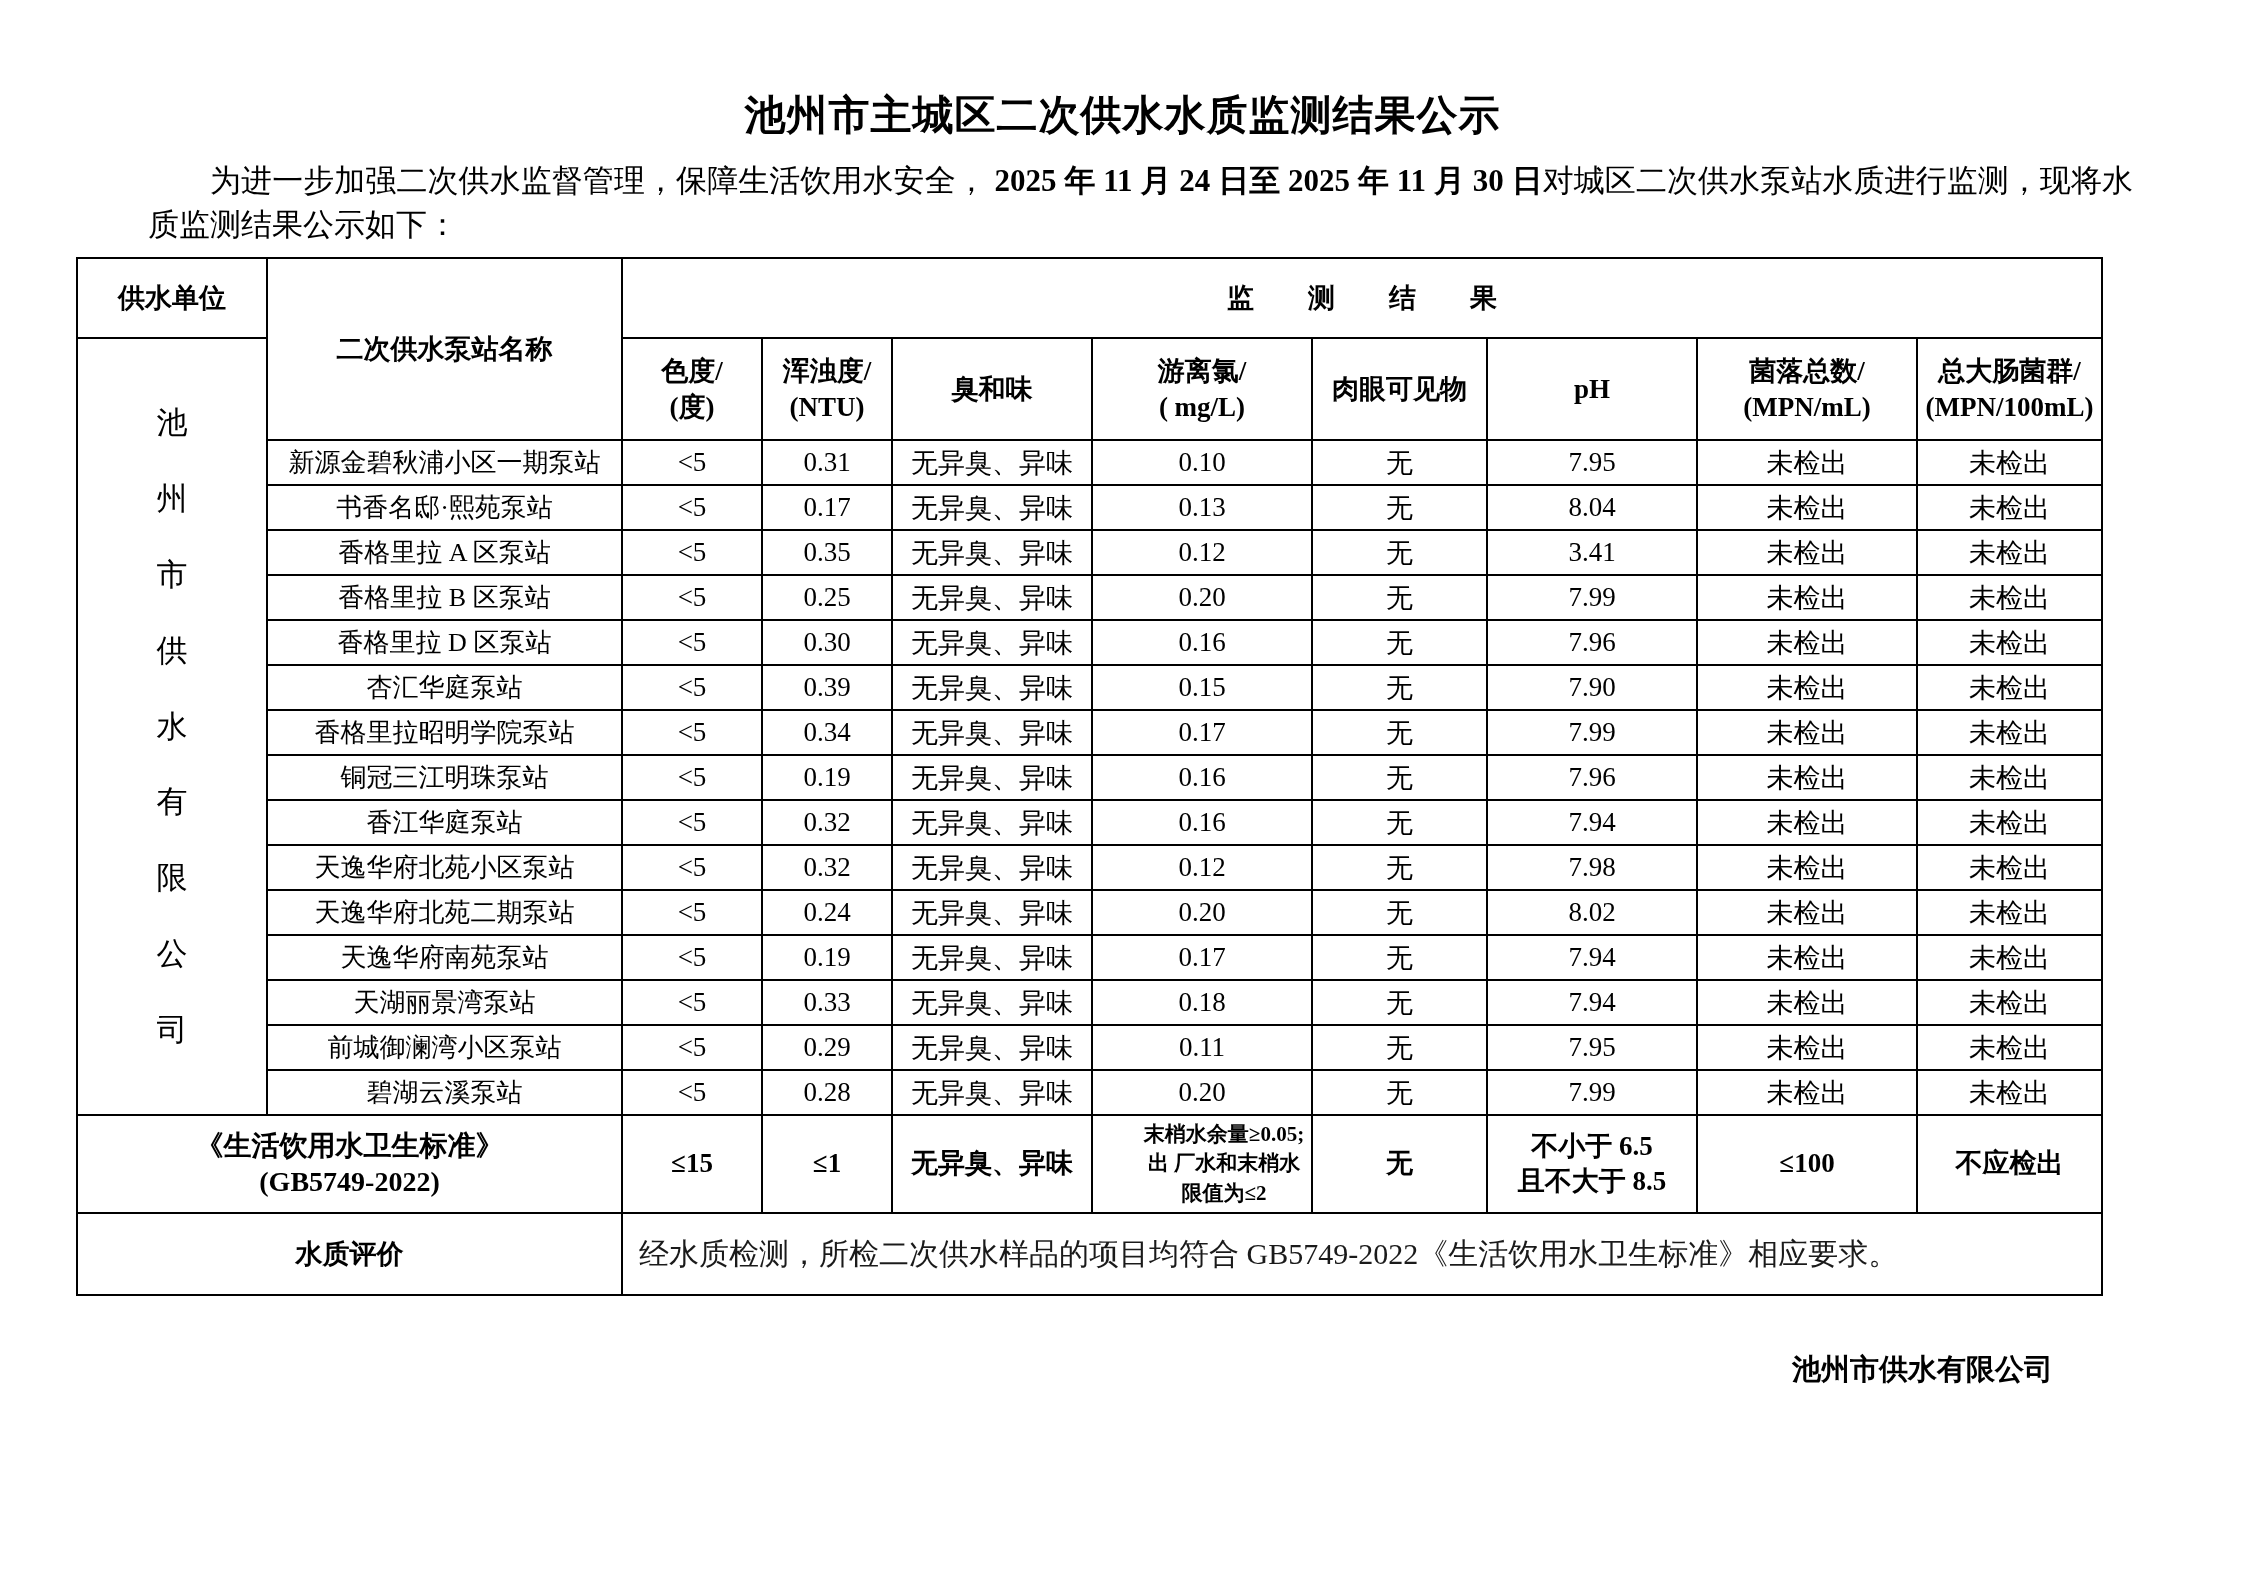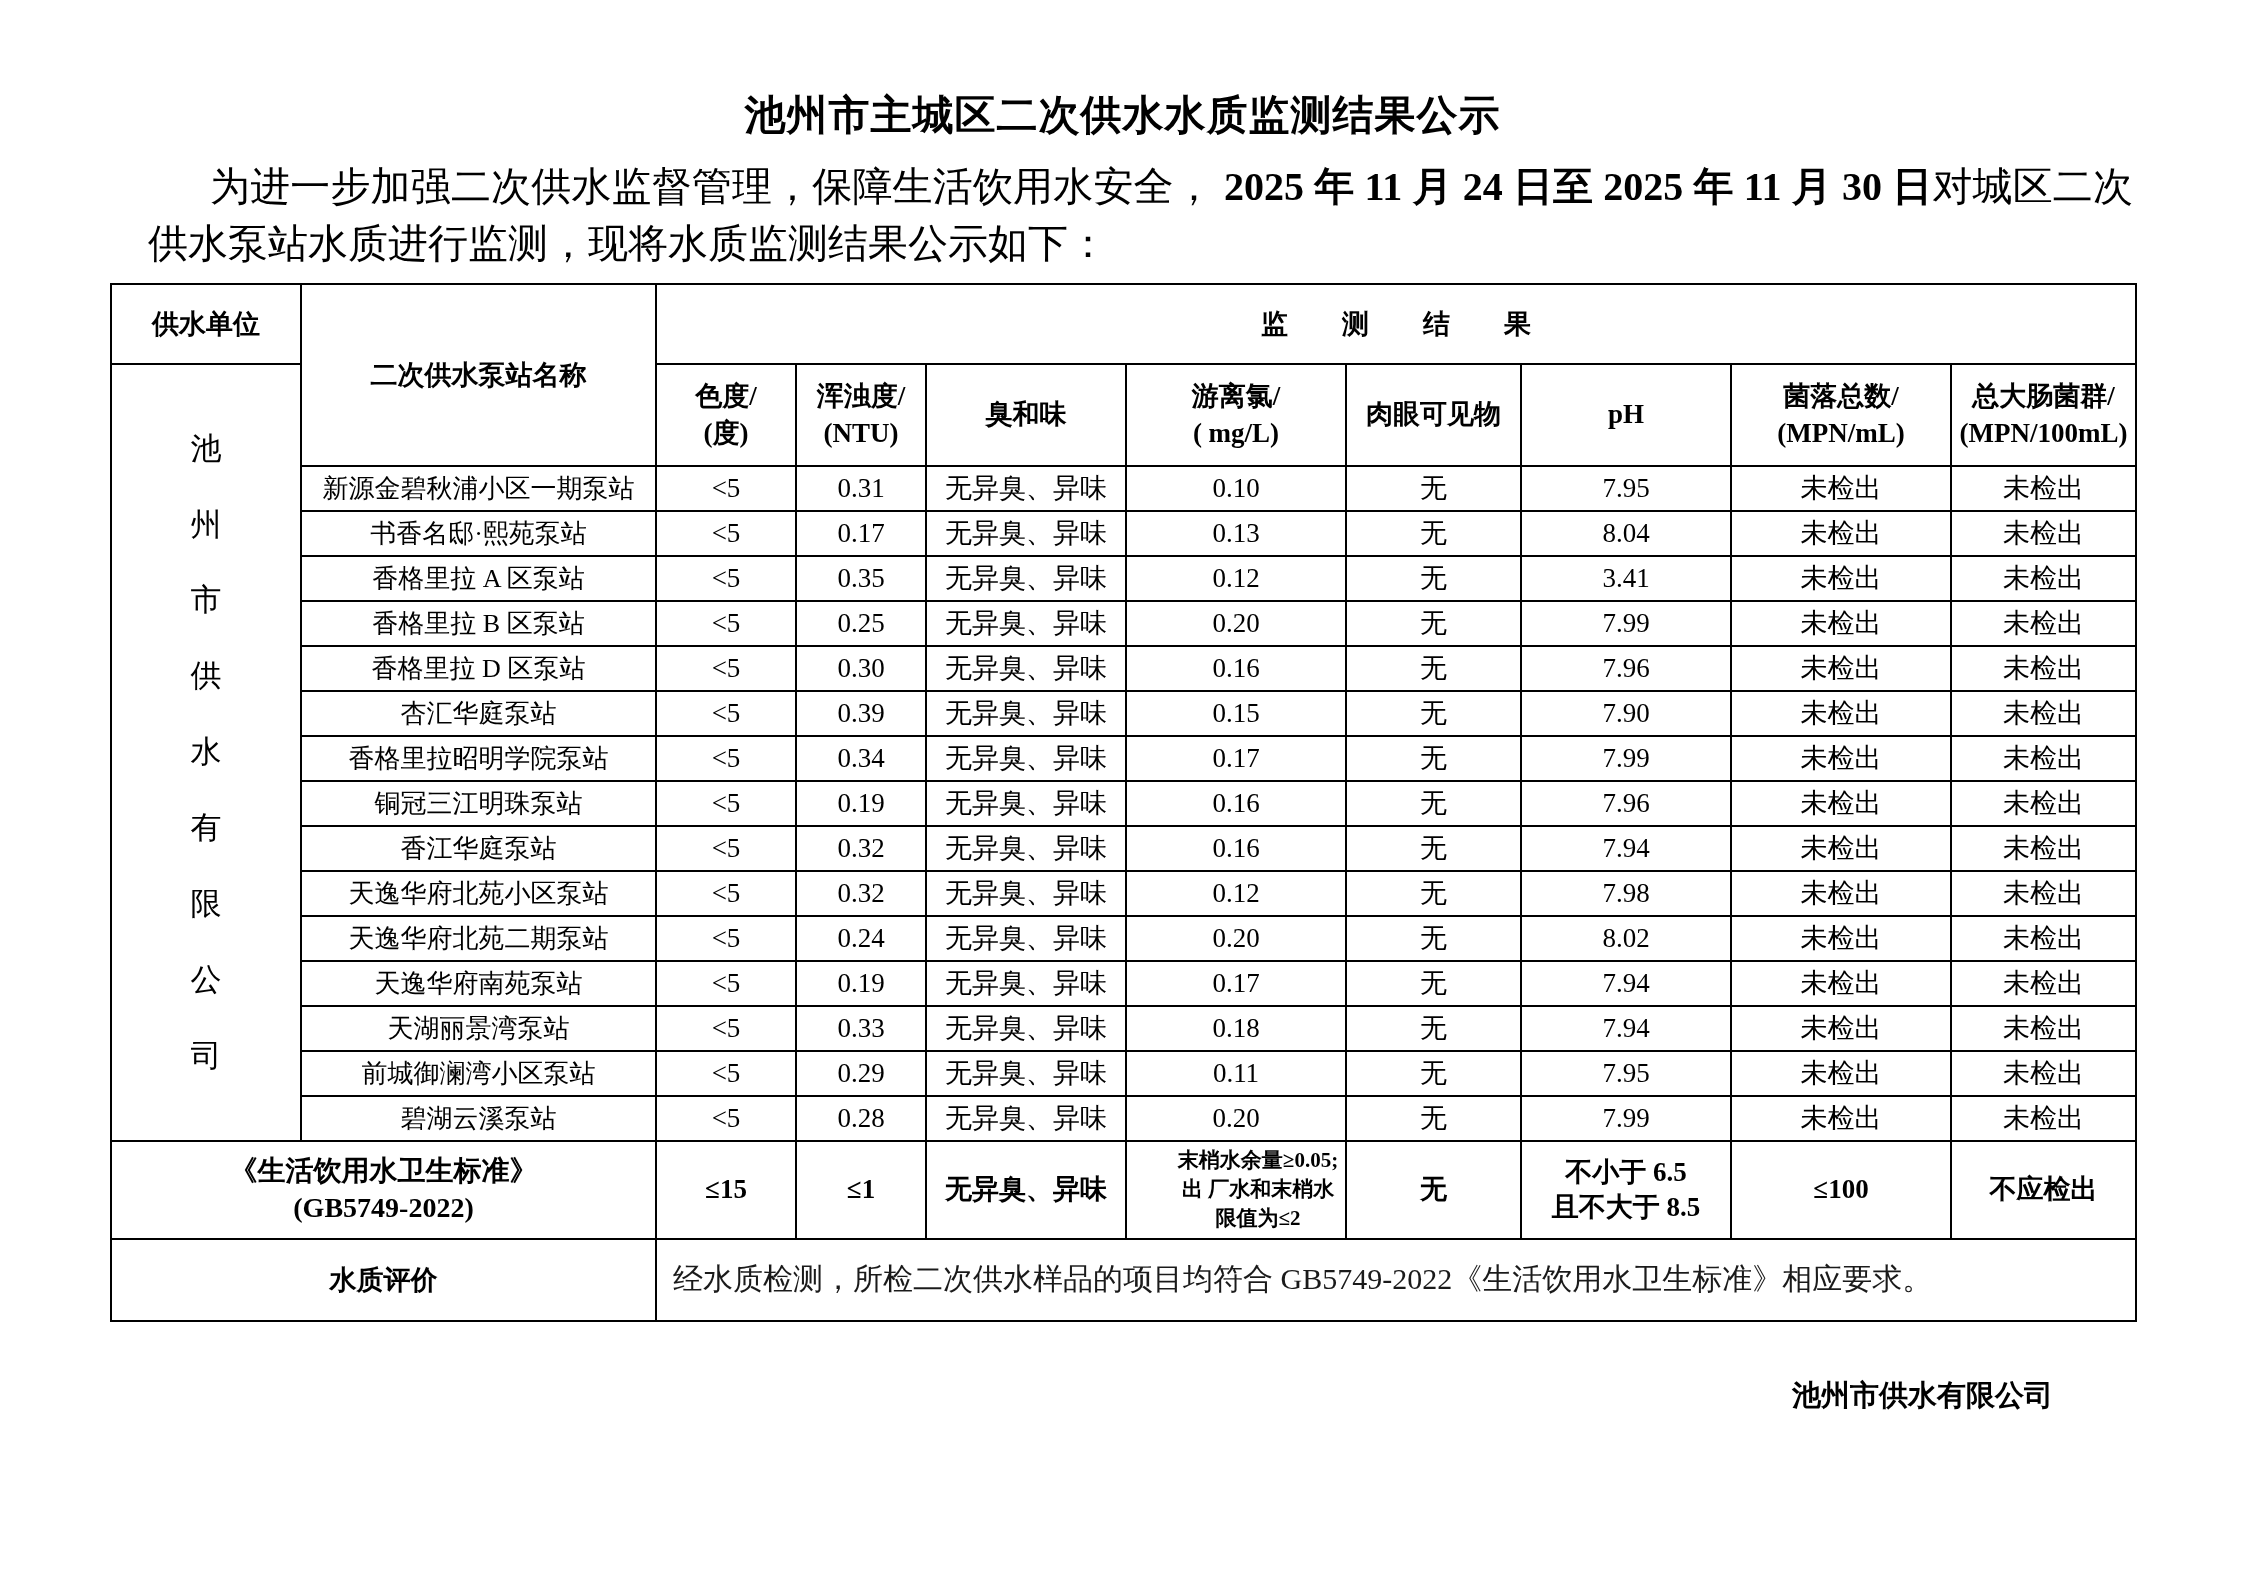--- a/index.html
+++ b/index.html
@@ -1,21 +1,21 @@
 <!DOCTYPE html>
 <html lang="zh"><head>
 <meta charset="utf-8">
 <style>
   html,body{margin:0;padding:0;background:#fff;color:#000;}
   body{width:2245px;height:1587px;font-family:"Liberation Serif","DejaVu Serif",serif;position:relative;overflow:hidden;}
   .doc{width:2245px;height:1587px;}
   .title{margin:0;padding-top:88px;text-align:center;font-size:41px;font-weight:bold;letter-spacing:1px;}
-  .intro{font-size:40px;line-height:1.42;margin:16px 112px 10px 148px;text-indent:62px;text-align:justify;}
+  .intro{font-size:31px;line-height:1.42;margin:16px 112px 10px 148px;text-indent:62px;text-align:justify;}
   .intro b{font-family:"Liberation Serif","DejaVu Serif",serif;}
-  table.wq{border-collapse:collapse;margin-left:110px;width:2025px;table-layout:fixed;}
+  table.wq{border-collapse:collapse;margin-left:76px;width:2025px;table-layout:fixed;}
   table.wq td{border:2px solid #000;text-align:center;vertical-align:middle;font-size:27px;white-space:pre-line;padding:0 4px;}
   .h1row td{height:78px;font-size:30px;font-weight:bold;}
   .h2row td{height:100px;font-size:26px;font-weight:bold;line-height:1.35;}
   .datarow td{height:43px;font-size:27px;font-weight:normal;}
   .datarow td.station{font-size:26px;border-radius:14px;}
   .stdrow td{height:96px;font-weight:bold;font-size:27px;line-height:1.3;}
   .stdrow td.small{font-size:21px;line-height:1.4;padding-left:48px;}
   .stdrow td.stdlabel{font-size:28px;}
   .evalrow td{height:80px;font-weight:bold;font-size:28px;}
   .evalrow td.evaltext{text-align:left;padding-left:16px;font-weight:normal;font-size:30px;color:#1a1a1a;font-family:Liberation Serif, serif;}

